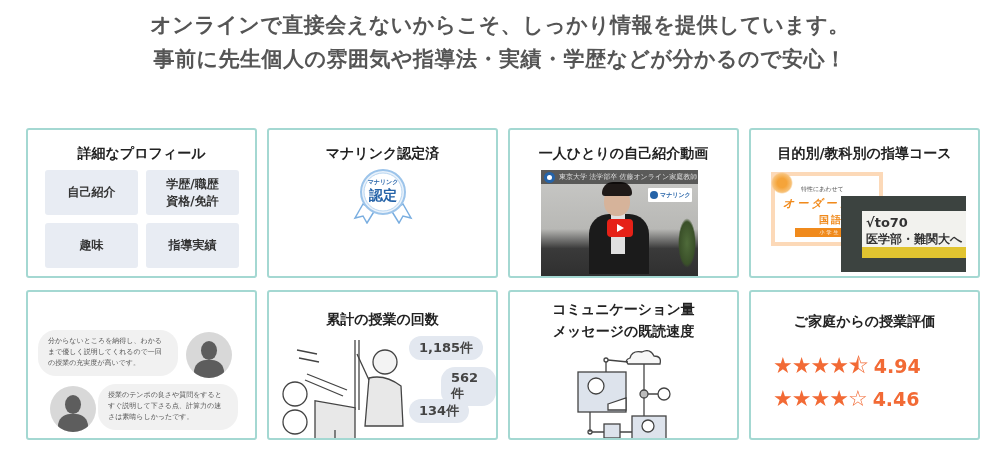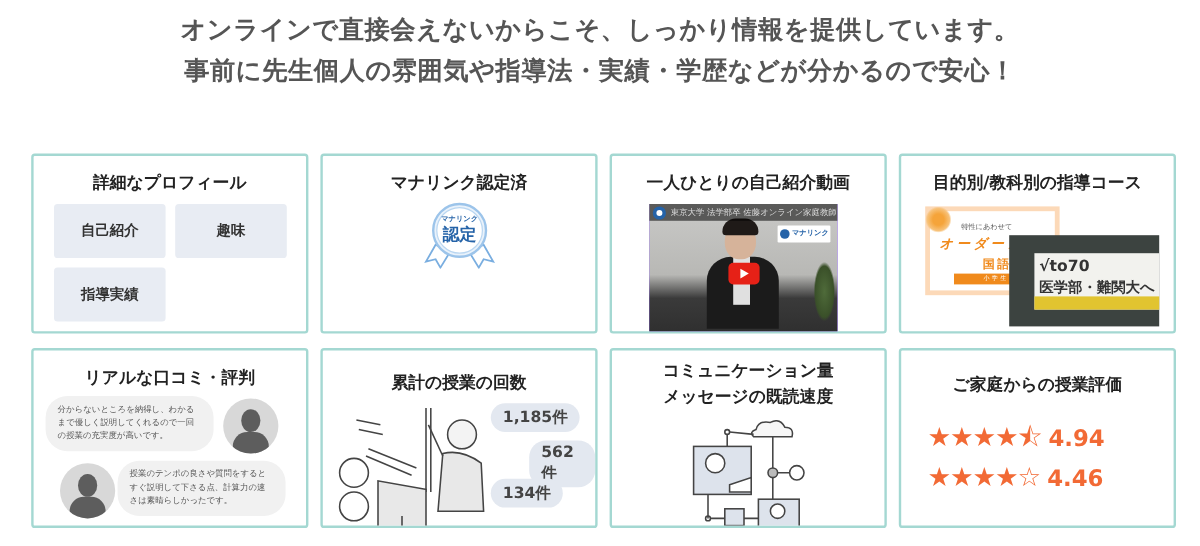--- a/index.html
+++ b/index.html
@@ -19,21 +19,21 @@
                  grid-template-columns: 93px 93px; grid-template-rows: 45px 45px; gap: 8px; }
     .prof-cell { background: #e8ecf3; border-radius: 3px; display: flex; align-items: center; justify-content: center;
                  font-size: 12px; font-weight: bold; color: #333; text-align: center; line-height: 17px; white-space: pre-line; }
 
     
     .badge { position: absolute; left: 80px; top: 38px; width: 68px; height: 56px; }
     .cert-desc { position: absolute; left: 10px; top: 94px; width: 208px; background: #f3f4f6; border-radius: 3px;
                  font-size: 11px; line-height: 16px; color: #333; padding: 3px 0 3px 6px; }
 
     
-    .video { position: absolute; left: 31px; top: 40px; width: 157px; height: 131px; background: #8b5cf6; overflow: hidden; }
+    .video { position: absolute; left: 31px; top: 40px; width: 157px; height: 131px; background: #000000; overflow: hidden; }
     .video-bg { position: absolute; inset: 0; background: linear-gradient(180deg, #c9c9c7 0%, #b8b8b5 45%, #3a3a3a 60%, #262626 100%); }
     .video-bar { position: absolute; left: 0; top: 0; width: 100%; height: 14px; background: rgba(0,0,0,0.55); }
     .video-title { position: absolute; left: 18px; top: 2px; font-size: 7px; color: #ddd; white-space: nowrap; }
     .video-logo { position: absolute; left: 3px; top: 2px; width: 11px; height: 11px; border-radius: 50%; background: #fff; border: 3px solid #2563a8; }
     .brand-box { position: absolute; right: 6px; top: 18px; width: 44px; height: 14px; background: #fff; border-radius: 1px;
                  font-size: 6px; color: #2563a8; font-weight: bold; padding-left: 12px; line-height: 14px; }
     .brand-box::before { content: ""; position: absolute; left: 2px; top: 3px; width: 8px; height: 8px; border-radius: 50%; background: #2563a8; }
     .person-head { position: absolute; left: 63px; top: 16px; width: 26px; height: 30px; border-radius: 50% 50% 45% 45%; background: #d6b39a; }
     .person-hair { position: absolute; left: 61px; top: 12px; width: 30px; height: 14px; border-radius: 15px 15px 4px 4px; background: #1f1a18; }
     .person-body { position: absolute; left: 48px; top: 44px; width: 60px; height: 60px; border-radius: 20px 20px 0 0; background: #1b1b1b; }
@@ -90,20 +90,22 @@
   <div>オンラインで直接会えないからこそ、しっかり情報を提供しています。</div>
   <div>事前に先生個人の雰囲気や指導法・実績・学歴などが分かるので安心！</div>
 </div>
 
 <div class="grid">
 
   <div class="card">
     <div class="card-title">詳細なプロフィール</div>
     <div class="prof-grid">
       <div class="prof-cell">自己紹介</div>
+      <div class="prof-cell">学歴/職歴
+資格/免許</div>
       <div class="prof-cell">趣味</div>
       <div class="prof-cell">指導実績</div>
     </div>
   </div>
 
   <div class="card">
     <div class="card-title">マナリンク認定済</div>
     <svg class="badge" viewBox="0 0 68 56">
       <path d="M14 36 L6 50 L14 48 L18 55 L26 42 Z" fill="#fff" stroke="#7aaee0" stroke-width="1.5"></path>
       <path d="M54 36 L62 50 L54 48 L50 55 L42 42 Z" fill="#fff" stroke="#7aaee0" stroke-width="1.5"></path>
@@ -145,21 +147,20 @@
     <div class="course2">
       <div class="course2-panel">
         <div class="c2-line1">√to70</div>
         <div class="c2-line2">医学部・難関大へ</div>
         <div class="c2-bar"></div>
       </div>
     </div>
   </div>
 
   <div class="card">
-    <div class="card-title">リアルな口コミ・評判</div>
     <div class="bubble b1">分からないところを納得し、わかるまで優しく説明してくれるので一回の授業の充実度が高いです。</div>
     <div class="avatar a1">
       <div class="head"></div>
         <div class="torso"></div>
     </div>
     <div class="avatar a2">
       <div class="head"></div>
         <div class="torso"></div>
     </div>
     <div class="bubble b2">授業のテンポの良さや質問をするとすぐ説明して下さる点、計算力の速さは素晴らしかったです。</div>

